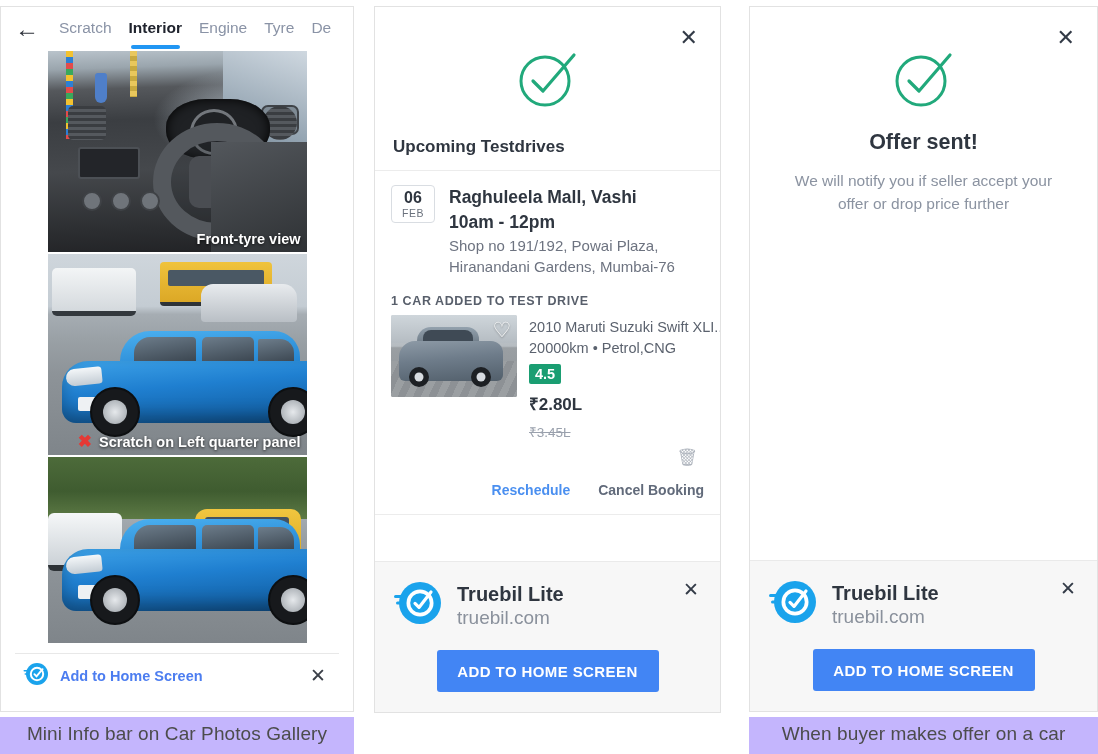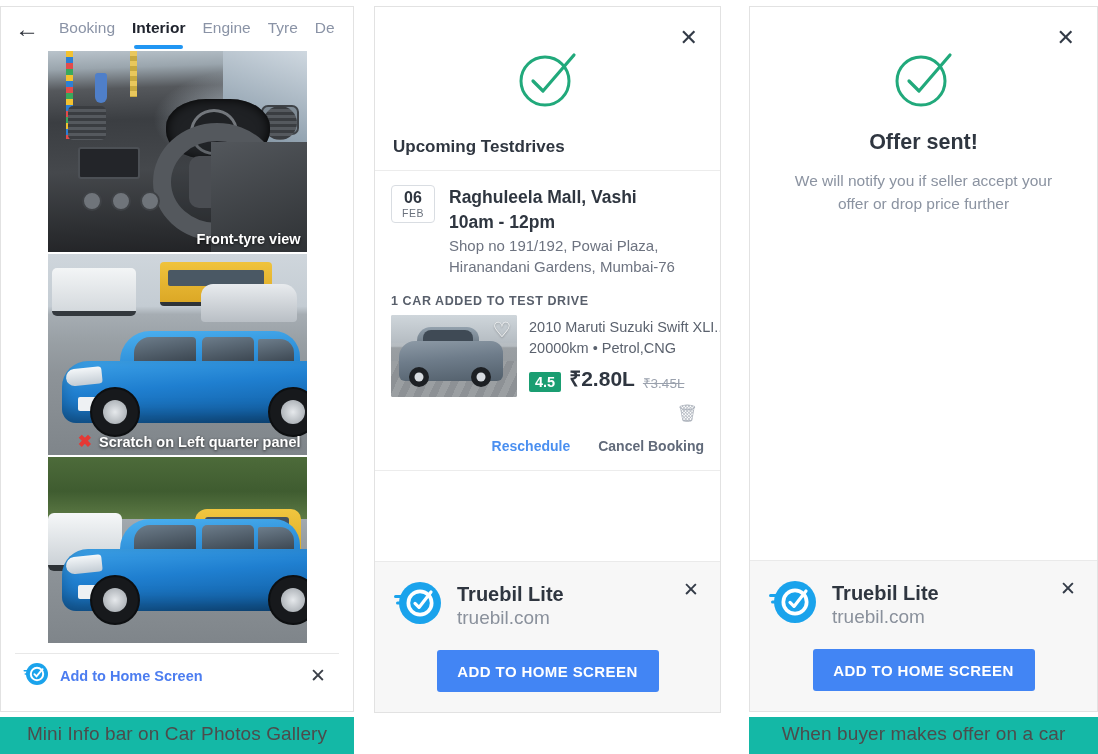--- a/index.html
+++ b/index.html
@@ -33,21 +33,21 @@
     border: 1px solid #e2e2e2;
     overflow: hidden;
   }
   .phone-1 { width: 354px; height: 710px; margin-top: 6px; }
   .phone-2 { width: 347px; height: 707px; margin-top: 6px; }
   .phone-3 { width: 349px; height: 707px; margin-top: 6px; }
 
   .caption {
     font-size: 19px;
     color: #4c4c4c;
-    background: #14b8a6;
+    background: #c4b5fd;
     text-align: center;
     padding: 6px 4px 9px;
     letter-spacing: .1px;
   }
   .cap-1 { margin-top: 5px; width: 354px; }
   .cap-2 { margin-top: 5px; width: 347px; }
   .cap-3 { margin-top: 5px; width: 349px; }
 
   
   .tabbar {
@@ -389,27 +389,27 @@
     position: absolute; right: 4px; top: 4px;
     width: 22px; height: 22px;
     color: #ffffff; font-size: 21px; line-height: 22px;
     text-align: center;
     text-shadow: 0 1px 2px rgba(0,0,0,.45);
   }
   .carinfo { flex: 1; padding-top: 2px; }
   .cartitle { font-size: 14.5px; color: #5b6personally; }
   .cartitle { font-size: 14.5px; color: #5b626e; line-height: 1.45; white-space: nowrap; overflow: hidden; }
   .carspecs { font-size: 14.5px; color: #5b626e; line-height: 1.5; }
-  .priceline { display: flex; align-items: flex-end; gap: 8px; margin-top: 4px; }
+  .priceline { display: flex; align-items: flex-start; gap: 8px; margin-top: 4px; flex-direction: column; }
   .rating {
     background: #1a9e72; color: #fff;
     font-size: 14.5px; font-weight: bold;
     padding: 2px 6px; border-radius: 2px;
   }
-  .price { font-size: 21px; font-weight: bold; color: #2f3640; }
+  .price { font-size: 17px; font-weight: bold; color: #2f3640; }
   .oldprice { font-size: 13.5px; color: #9aa1ad; text-decoration: line-through; }
   .trash {
     text-align: right; padding: 6px 22px 0 0;
     color: #aeb4bd; font-size: 17px;
   }
 
   .actions {
     display: flex; justify-content: flex-end;
     gap: 28px; padding: 14px 16px 16px;
   }
@@ -449,21 +449,21 @@
 </head>
 <body>
 
 <div class="board">
 
   <div class="col col-1">
     <div class="phone phone-1">
 
       <div class="tabbar">
         <span class="back-arrow">←</span>
-        <span class="tab">Booking</span>
+        <span class="tab">Scratch</span>
         <span class="tab active">Interior</span>
         <span class="tab">Engine</span>
         <span class="tab">Tyre</span>
         <span class="tab">De</span>
       </div>
 
       <div class="gallery">
 
         <div class="shot shot-1 ph-interior">
           <div class="wind-right"></div>

